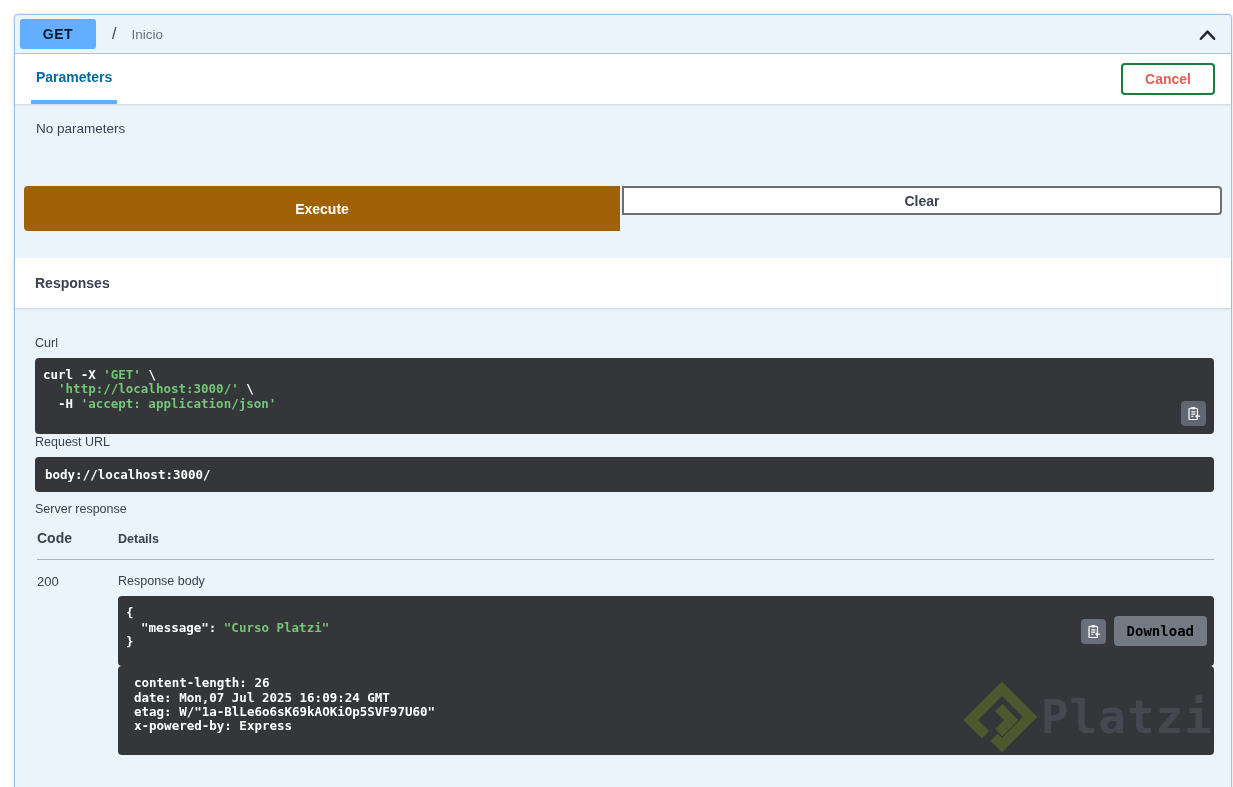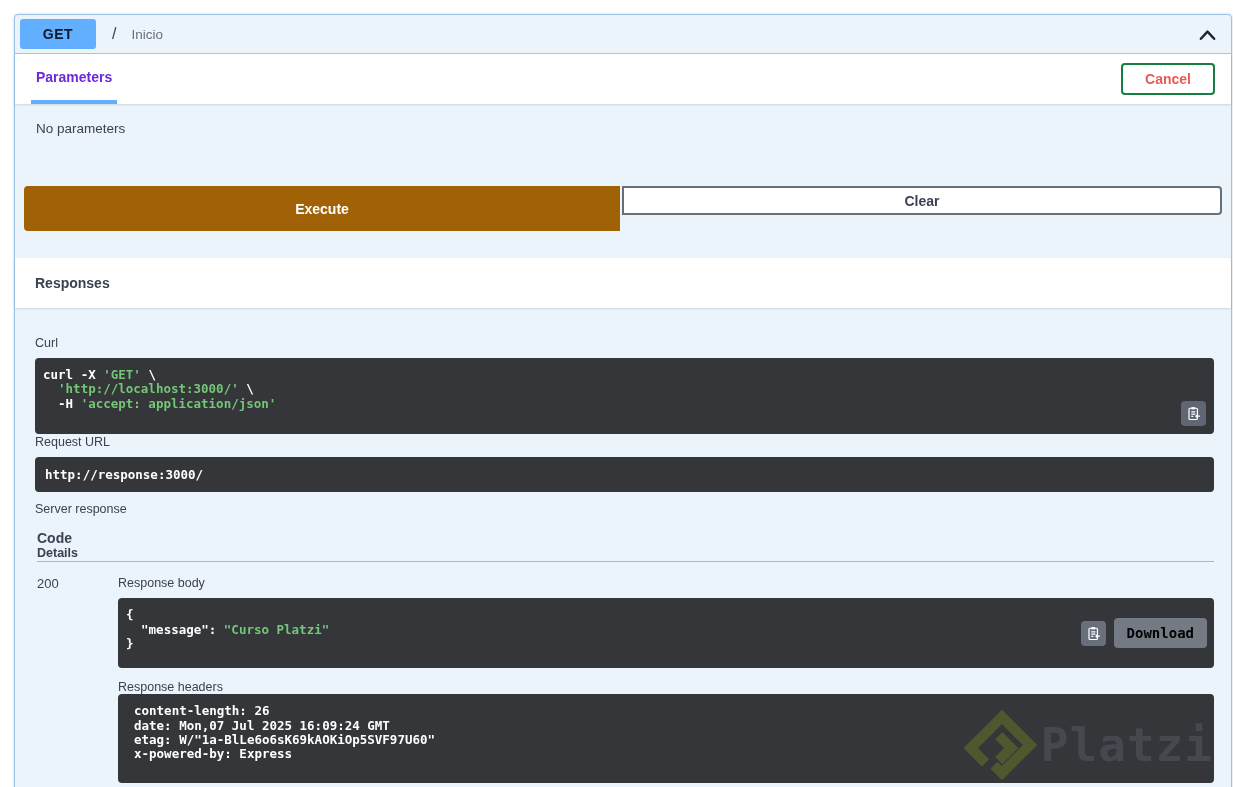--- a/index.html
+++ b/index.html
@@ -43,21 +43,21 @@
     height: 50px; background: #fff;
     display: flex; align-items: center; justify-content: space-between;
     padding: 0 16px 0 20px;
     box-shadow: 0 1px 2px rgba(0,0,0,.12);
     position: relative; z-index: 1;
   }
   .tab-item {
     height: 100%; display: flex; align-items: center;
     padding: 0 5px; margin-left: -4px;
     border-bottom: 4px solid #61affe;
-    font-size: 14px; font-weight: bold; color: #6d28d9;
+    font-size: 14px; font-weight: bold; color: #0369a1;
     cursor: pointer;
   }
   .btn-cancel {
     background: transparent; border: 2px solid #15803d; color: #e85b55;
     font-family: inherit; font-size: 14px; font-weight: bold;
     padding: 6px 22px; border-radius: 4px; cursor: pointer;
   }
   
   .no-params { margin-top: 17px; padding-left: 21px; font-size: 13.5px; color: #3b4151; }
   .execute-wrapper { display: flex; gap: 2px; margin: 50px 9px 0; padding-bottom: 27px; }
@@ -90,21 +90,21 @@
     width: 25px; height: 25px;
     background: #606672; border: none; border-radius: 4px;
     display: flex; align-items: center; justify-content: center;
     cursor: pointer; flex: none;
   }
   .curl-block .copy-btn { position: absolute; right: 8px; bottom: 8px; }
   .label-request-url { margin-top: 1px; }
   .url-block { margin-top: 8px; padding: 10px 10px; }
   .label-server-response { margin-top: 10px; }
   .live-responses-table { margin-top: 14px; padding-left: 2px; }
-  .table-head { display: flex; align-items: flex-start; padding-bottom: 1px; border-bottom: 1px solid #aeb6bf; flex-direction: column; }
+  .table-head { display: flex; align-items: flex-end; padding-bottom: 13px; border-bottom: 1px solid #aeb6bf; }
   .col-code { width: 81px; flex: none; }
   .table-head .col-code { font-size: 14px; font-weight: bold; }
   .table-head .col-details { font-size: 12.5px; font-weight: bold; }
   .col-details { flex: 1; min-width: 0; }
   .table-row { display: flex; align-items: flex-start; padding-top: 12px; }
   .status-code { font-size: 13px; padding-top: 2px; }
   .label-response-body { margin-top: 2px; }
   .body-block { margin-top: 8px; min-height: 70px; position: relative; }
   .body-controls {
     position: absolute; right: 7px; top: 50%; transform: translateY(-50%);
@@ -181,21 +181,21 @@
                 <path d="M5.7 6.2h4.2M5.7 8.6h4.2M5.7 11h2"></path>
                 <path d="M15 10.8h-4.4"></path>
                 <path d="M12.4 9l-1.8 1.8 1.8 1.8"></path>
               </g>
             </svg>
         </button>
       </div>
 
       <div class="block-label label-request-url">Request URL</div>
       <div class="code-block url-block">
-        <span class="code-line tok-plain">http://response:3000/</span>
+        <span class="code-line tok-plain">body://localhost:3000/</span>
       </div>
 
       <div class="block-label label-server-response">Server response</div>
 
       <div class="live-responses-table">
         <div class="table-head">
           <div class="col-code">Code</div>
           <div class="col-details">Details</div>
         </div>
 
@@ -219,21 +219,20 @@
                         <path d="M5.7 6.2h4.2M5.7 8.6h4.2M5.7 11h2"></path>
                         <path d="M15 10.8h-4.4"></path>
                         <path d="M12.4 9l-1.8 1.8 1.8 1.8"></path>
                       </g>
                     </svg>
                 </button>
                 <button class="btn-download">Download</button>
               </div>
             </div>
 
-            <div class="block-label label-response-headers">Response headers</div>
             <div class="code-block headers-block">
               <div class="code">
                   <div class="code-line"><span class="tok-plain">content-length: 26</span></div>
                   <div class="code-line"><span class="tok-plain">date: Mon,07 Jul 2025 16:09:24 GMT</span></div>
                   <div class="code-line"><span class="tok-plain">etag: W/"1a-BlLe6o6sK69kAOKiOp5SVF97U60"</span></div>
                   <div class="code-line"><span class="tok-plain">x-powered-by: Express</span></div>
                 </div>
               <div class="watermark">
                 <svg width="78" height="78" viewBox="0 0 100 100">
                   <g fill="none" stroke="#4f572f" stroke-width="13" stroke-linejoin="miter">

